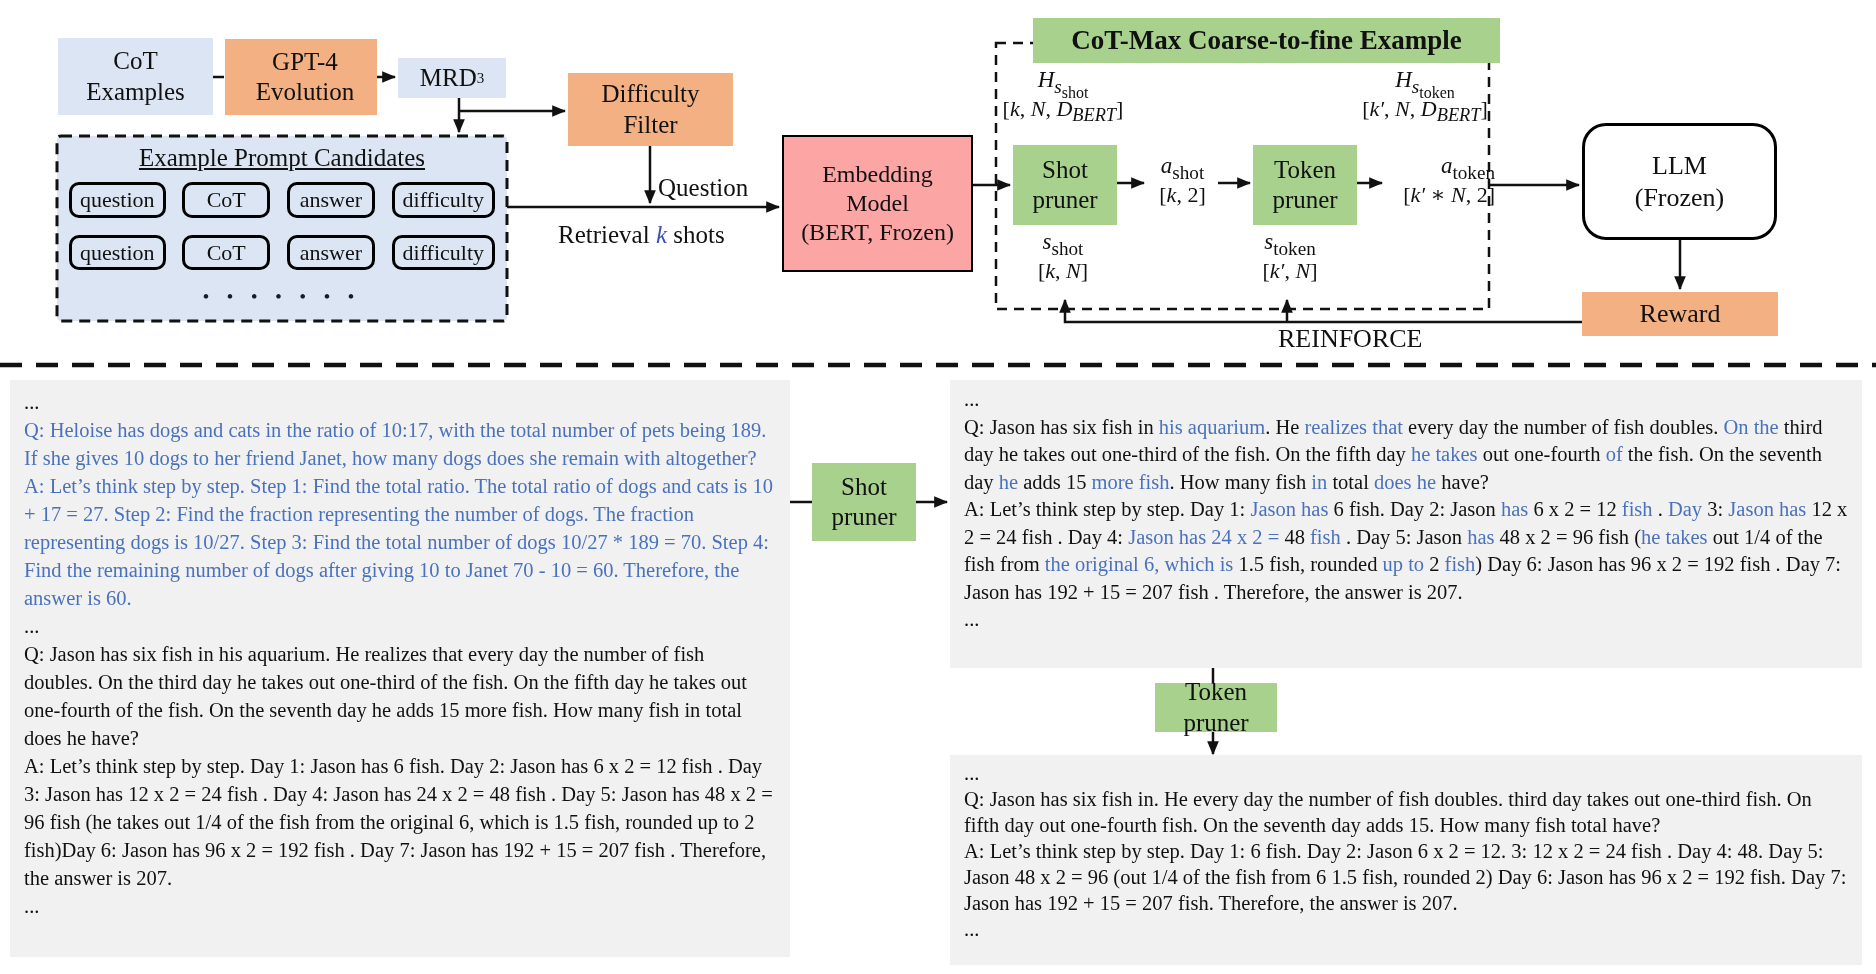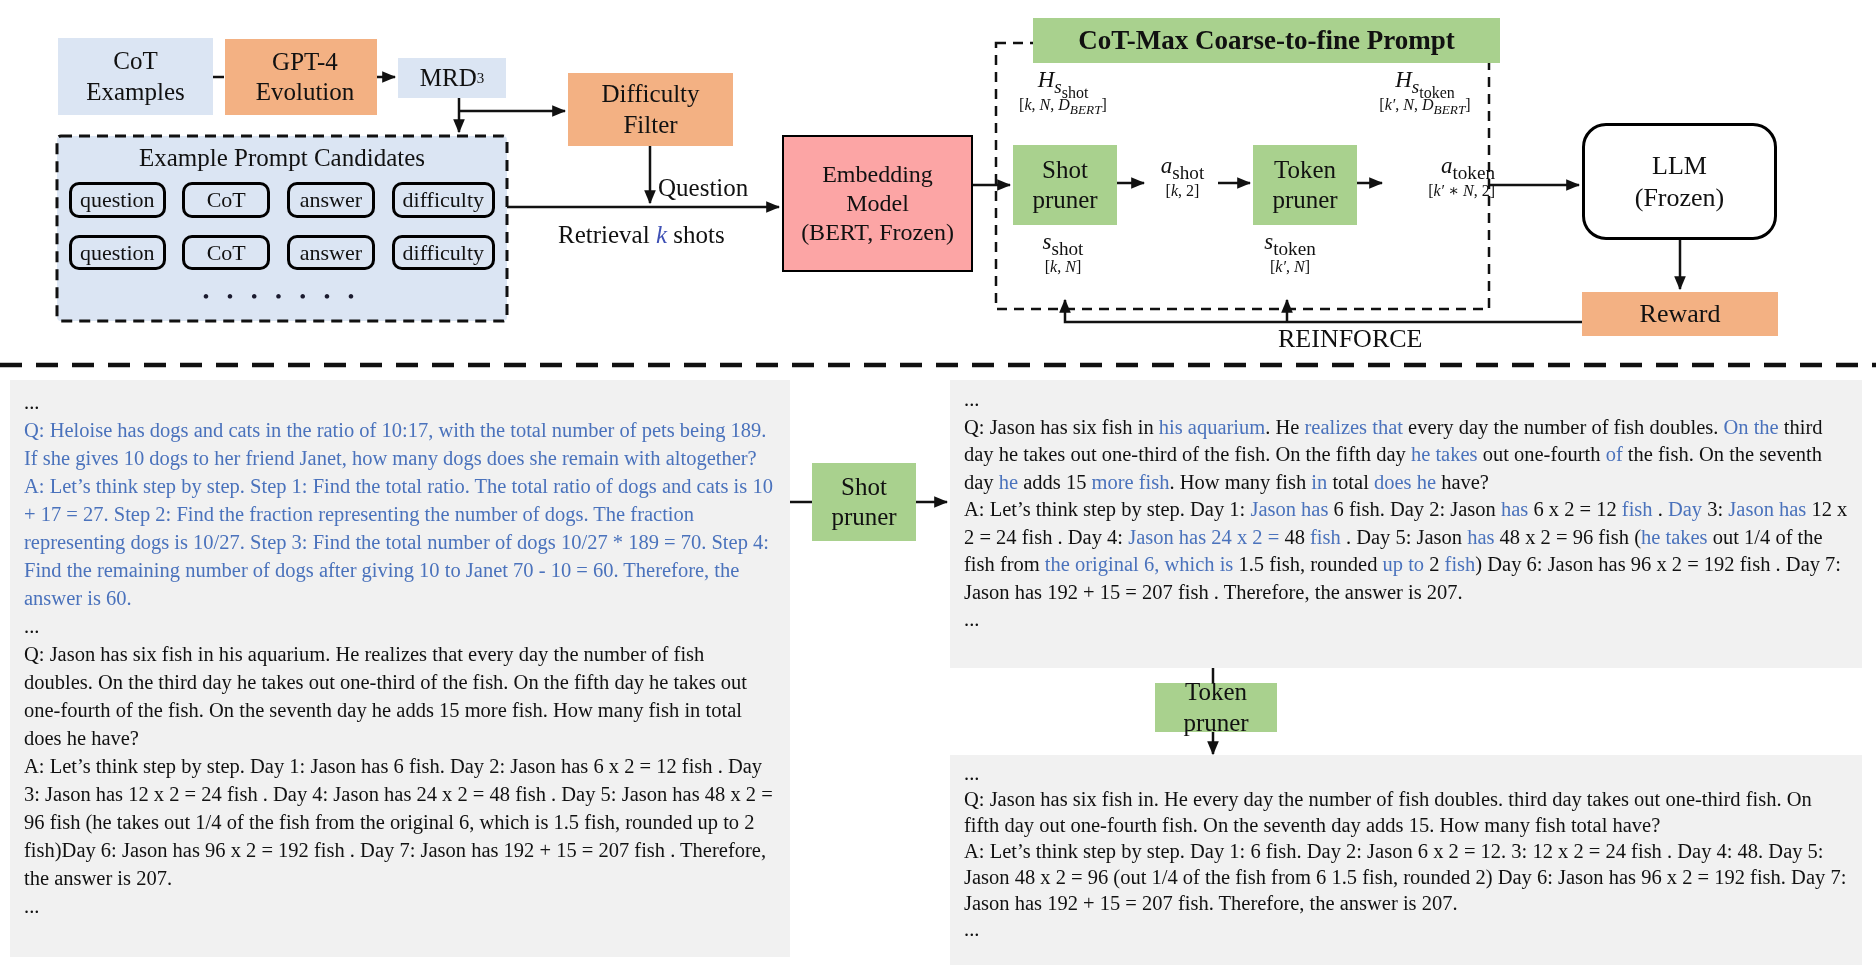--- a/index.html
+++ b/index.html
@@ -14,24 +14,24 @@
   .box{display:flex; align-items:center; justify-content:center; text-align:center;
        font-size:25px; line-height:1.22; white-space:pre-line;}
   .fill-lb{background:var(--light-blue);}
   .fill-or{background:var(--orange);}
   .fill-gr{background:var(--green);}
   .bordered{border:2.5px solid #000; background:#fca5a5;}
   .llm{border:3px solid #000; border-radius:24px; background:#fff; font-size:26px;}
   .pruner-title{font-weight:bold; font-size:27px; z-index:3;}
   .label{font-size:25px; white-space:nowrap;}
   .mlab{text-align:center; font-size:23px; line-height:1.25; white-space:nowrap;}
-  .mlab .dims{font-size:16px;}
+  .mlab .dims{font-size:22px;}
   sub{line-height:0;}
   .cand{z-index:2;}
-  .cand-title{text-align:center; font-size:25px; margin:8px 0 10px;}
+  .cand-title{text-align:center; font-size:25px; margin:8px 0 10px;text-decoration:underline;}
   .chip-row{display:flex; justify-content:space-between; padding:0 12px; margin:0 0 17px;}
   .chip{border:3px solid #000; border-radius:10px; font-size:22px; padding:0px 8px;
         min-width:88px; text-align:center; line-height:1.35;}
   .dots{text-align:center; font-size:17px; font-weight:bold; letter-spacing:7px; color:#1a1a2e;}
   .panel{background:var(--panel-gray); font-size:20.5px; padding:8px 14px; z-index:2;}
   .panel .para{margin:0;}
   .panel .blue{color:var(--blue-text);margin-top:27px;}
   #left-panel .para{line-height:28px;}
   #rt-panel .para{line-height:27.5px;}
   #rb-panel .para{line-height:26px;}
@@ -106,21 +106,21 @@
   </div>
 
   <div class="abs label" style="left:658px; top:174px;">Question</div>
 
   <div class="abs label" style="left:558px; top:221px;"><span>Retrieval </span><span class="mb" style="font-style: italic;">k</span><span> shots</span></div>
 
   <div class="abs box bordered" style="left:782px; top:135px; width:191px; height:137px; font-size:24px;">Embedding
 Model
 (BERT, Frozen)</div>
 
-  <div class="abs box fill-gr pruner-title" style="left:1033px; top:18px; width:467px; height:45px;">CoT-Max Coarse-to-fine Prompt</div>
+  <div class="abs box fill-gr pruner-title" style="left:1033px; top:18px; width:467px; height:45px;">CoT-Max Coarse-to-fine Example</div>
 
   <div class="abs mlab" style="left:988px; top:66px; width:150px;">
     <div><span style="font-style: italic;">H</span><sub><span style="font-style: italic;">s</span></sub><sub><sub><span>shot</span></sub></sub></div>
     <div class="dims"><span>[</span><span style="font-style: italic;">k</span><span>, </span><span style="font-style: italic;">N</span><span>, </span><span style="font-style: italic;">D</span><sub><span style="font-style: italic;">BERT</span></sub><span>]</span></div>
   </div>
   <div class="abs mlab" style="left:1350px; top:66px; width:150px;">
     <div><span style="font-style: italic;">H</span><sub><span style="font-style: italic;">s</span></sub><sub><sub><span>token</span></sub></sub></div>
     <div class="dims"><span>[</span><span style="font-style: italic;">k′</span><span>, </span><span style="font-style: italic;">N</span><span>, </span><span style="font-style: italic;">D</span><sub><span style="font-style: italic;">BERT</span></sub><span>]</span></div>
   </div>
 

